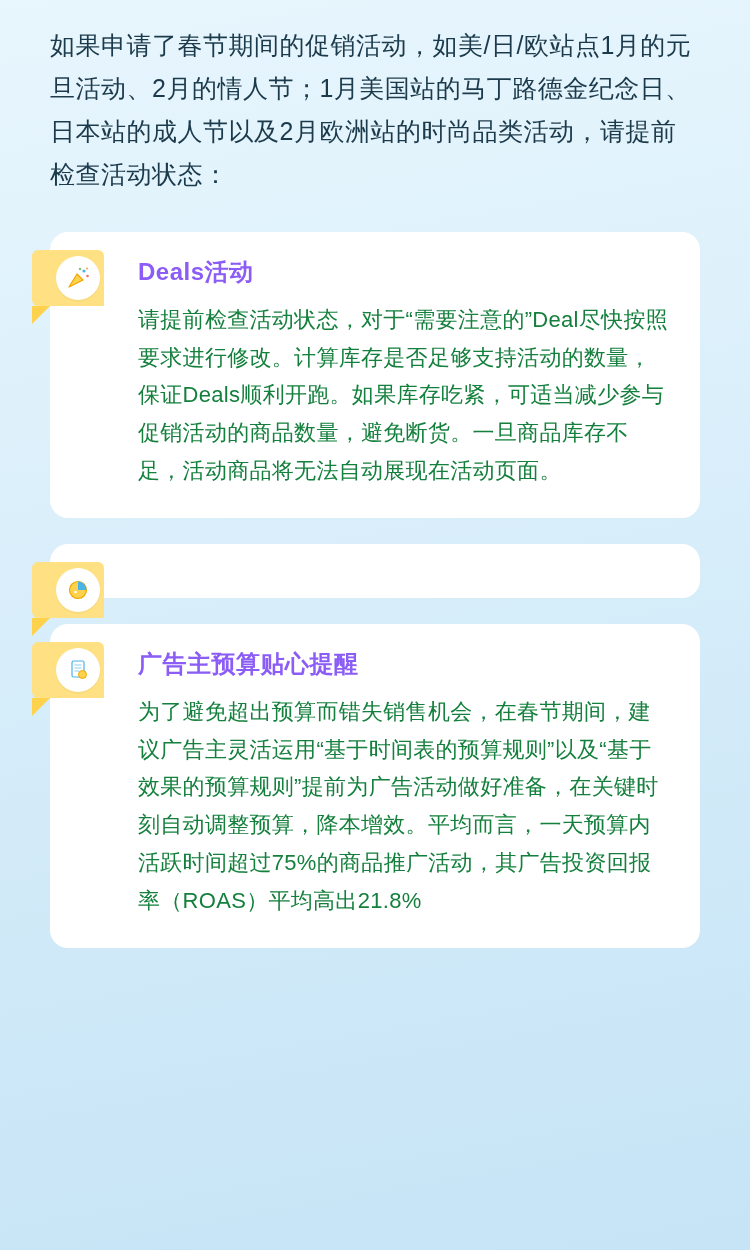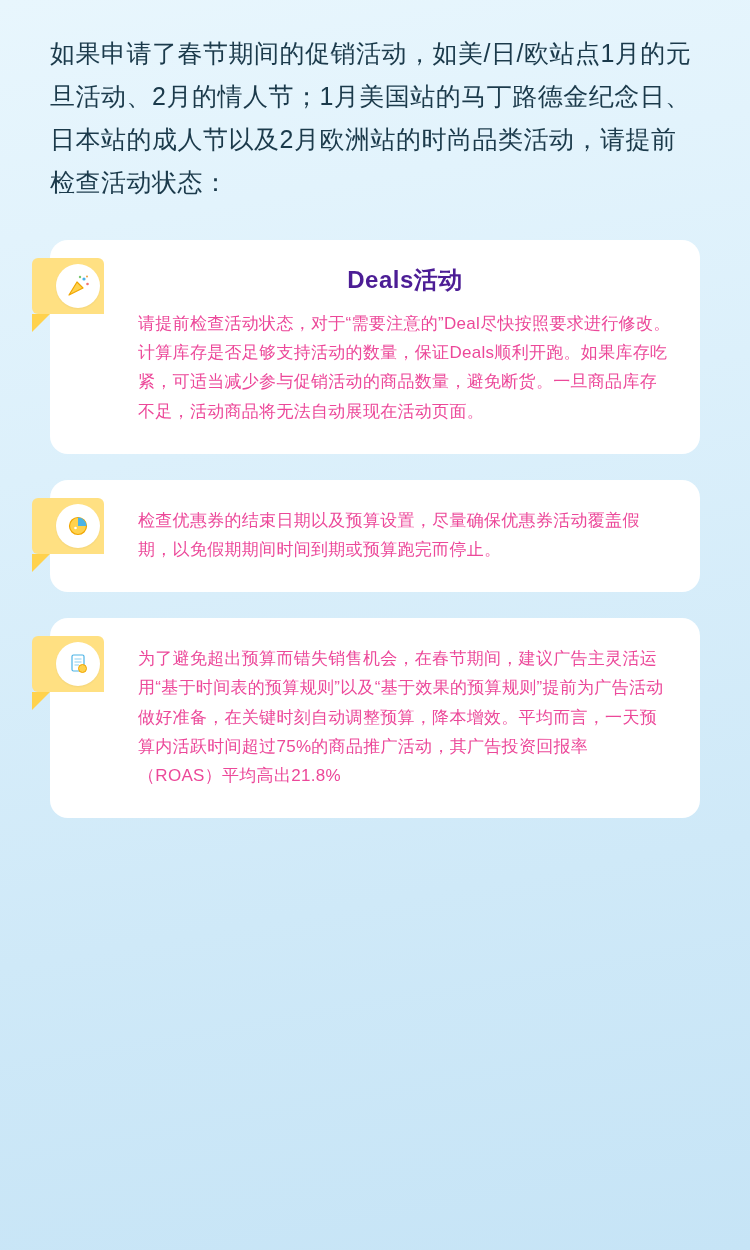--- a/index.html
+++ b/index.html
@@ -17,21 +17,21 @@
 
   .page {
     position: relative;
     width: 750px;
     height: 1250px;
     box-sizing: border-box;
     padding: 0 50px;
   }
 
   .intro {
-    padding-top: 32px;
+    padding-top: 24px;
     font-size: 25px;
     line-height: 1.72;
     color: #1b3a4b;
     letter-spacing: 0.5px;
     font-weight: 500;
   }
 
   .cards {
     margin-top: 36px;
   }
@@ -76,33 +76,32 @@
     display: flex;
     align-items: center;
     justify-content: center;
     box-shadow: 0 1px 2px rgba(0,0,0,0.05);
   }
   .tab .badge svg {
     display: block;
   }
 
   .card-title {
-    color: #4c1d95;
+    color: #8b5cf6;
     font-size: 24px;
     font-weight: bold;
     line-height: 1.2;
     margin: 0 0 14px 0;
     letter-spacing: 0.5px;
-    text-align: center;
   }
 
   .card-para {
-    font-size: 17px;
+    font-size: 22px;
     line-height: 1.72;
-    color: #ec4899;
+    color: #15803d;
     margin: 0 0 20px 0;
     letter-spacing: 0.3px;
     font-weight: 500;
   }
   .card-para:last-child {
     margin-bottom: 0;
   }
 </style>
 </head>
 <body>
@@ -132,32 +131,32 @@
     <div class="card">
       <div class="tab">
         <div class="badge">
           <svg width="26" height="26" viewBox="0 0 26 26" aria-hidden="true">
             <circle cx="13" cy="13" r="8.5" fill="#ffd24d" stroke="#f0a500" stroke-width="1.2"></circle>
             <path d="M13 4.5 A8.5 8.5 0 0 1 21.5 13 L13 13 Z" fill="#4bb3e6"></path>
             <circle cx="10.5" cy="15" r="1.3" fill="#ffffff"></circle>
           </svg>
         </div>
       </div>
-      <p class="card-para">检查优惠券的结束日期以及预算设置，尽量确保优惠券活动覆盖假期，以免假期期间时间到期或预算跑完而停止。</p>
     </div>
 
     <div class="card">
       <div class="tab">
         <div class="badge">
           <svg width="26" height="26" viewBox="0 0 26 26" aria-hidden="true">
             <rect x="7" y="4" width="12" height="16" rx="1.5" fill="#ffffff" stroke="#4bb3e6" stroke-width="1.2"></rect>
             <line x1="9.5" y1="8" x2="16.5" y2="8" stroke="#9ed8f2" stroke-width="1.2"></line>
             <line x1="9.5" y1="11" x2="16.5" y2="11" stroke="#9ed8f2" stroke-width="1.2"></line>
             <line x1="9.5" y1="14" x2="14" y2="14" stroke="#9ed8f2" stroke-width="1.2"></line>
             <circle cx="17.5" cy="17.5" r="4" fill="#ffd24d" stroke="#f0a500" stroke-width="1"></circle>
           </svg>
         </div>
       </div>
+      <h3 class="card-title">广告主预算贴心提醒</h3>
       <p class="card-para"><span>为了避免超出预算而错失销售机会，在春节期间，建议广告主灵活运用“基于时间表的预算规则”以及“基于效果的预算规则”提前为广告活动做好准备，在关键时刻自动调整预算，降本增效。平均而言，一天预算内活跃时间超过75%的商品推广活动，其广告投资回报率（ROAS）平均高出21.8%</span></p>
     </div>
 
   </div>
 </div>
 
 </body></html>

